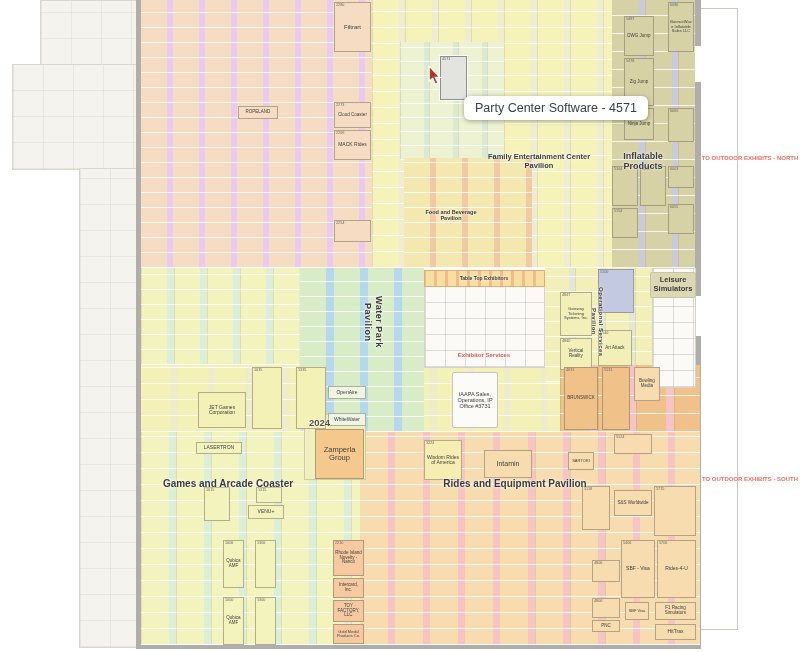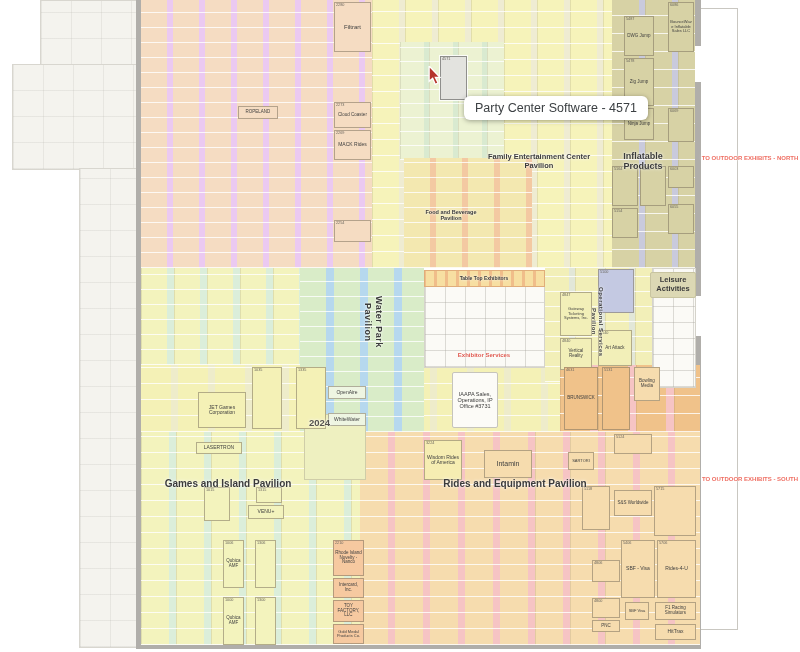--- a/index.html
+++ b/index.html
@@ -210,20 +210,23 @@
       </div>
       <div class="booth" style="left: 333px; top: 578px; width: 31px; height: 20px; background: rgb(246, 201, 160); font-size: 4.5px;">
         <span class="nm">Intercard, Inc.</span>
       </div>
       <div class="booth" style="left: 333px; top: 600px; width: 31px; height: 22px; background: rgb(246, 201, 160); font-size: 4.5px;">
         <span class="nm">TOY FACTORY, LLC</span>
       </div>
       <div class="booth" style="left: 333px; top: 624px; width: 31px; height: 20px; background: rgb(246, 201, 160); font-size: 4px;">
         <span class="nm">Gold Medal Products Co.</span>
       </div>
+      <div class="booth" style="left: 315px; top: 429px; width: 49px; height: 50px; background: rgb(245, 201, 142); font-size: 7.5px;">
+        <span class="nm">Zamperla Group</span>
+      </div>
       <div class="booth" style="left: 424px; top: 440px; width: 38px; height: 40px; background: rgb(246, 237, 178); font-size: 5px;">
         <span class="num">3224</span>
         <span class="nm">Wisdom Rides of America</span>
       </div>
       <div class="booth" style="left: 484px; top: 450px; width: 48px; height: 28px; background: rgb(246, 220, 174); font-size: 7px;">
         <span class="nm">Intamin</span>
       </div>
       <div class="booth" style="left: 568px; top: 452px; width: 26px; height: 18px; background: rgb(246, 220, 174); font-size: 4px;">
         <span class="nm">SARTORI</span>
       </div>
@@ -265,26 +268,26 @@
       <div class="booth" style="left: 592px; top: 620px; width: 28px; height: 12px; background: rgb(246, 220, 174); font-size: 4.5px;">
         <span class="nm">PNC</span>
       </div>
       <div class="map-label" style="left: 477px; top: 153px; width: 124px; font-size: 7.5px; font-weight: 600; text-align: center;">Family Entertainment Center Pavilion</div>
       <div class="map-label" style="left: 604px; top: 151px; width: 78px; font-size: 9px; font-weight: 700;">Inflatable Products</div>
       <div class="map-label" style="left: 416px; top: 209px; width: 70px; font-size: 5.5px; font-weight: 600;">Food and Beverage Pavilion</div>
       <div class="map-label v" style="left: 363px; top: 276px; height: 92px; font-size: 9px; font-weight: 600;">Water Park Pavilion</div>
       <div class="map-label v" style="left: 590px; top: 280px; height: 84px; font-size: 6px; font-weight: 600;">Operational Services Pavilion</div>
       <div class="map-label" style="left: 428px; top: 276px; width: 112px; font-size: 5px; font-weight: 600;">Table Top Exhibitors</div>
       <div class="map-label" style="left: 428px; top: 352px; width: 112px; font-size: 6px; font-weight: 700; color: rgb(224, 90, 80);">Exhibitor Services</div>
-      <div class="map-label" style="left: 158px; top: 478px; width: 140px; font-size: 10px; font-weight: 600;">Games and Island Pavilion</div>
+      <div class="map-label" style="left: 158px; top: 478px; width: 140px; font-size: 10px; font-weight: 600;">Games and Arcade Coaster</div>
       <div class="map-label" style="left: 440px; top: 478px; width: 150px; font-size: 10px; font-weight: 600;">Rides and Equipment Pavilion</div>
       <div class="map-label" style="left: 700px; top: 155px; width: 100px; font-size: 6px; font-weight: 700; color: rgb(239, 111, 99); white-space: nowrap;">TO OUTDOOR EXHIBITS - NORTH</div>
       <div class="map-label" style="left: 700px; top: 476px; width: 100px; font-size: 6px; font-weight: 700; color: rgb(239, 111, 99); white-space: nowrap;">TO OUTDOOR EXHIBITS - SOUTH</div>
       <div class="map-label" style="left: 309px; top: 418px; width: 36px; font-size: 9.5px; font-weight: 600; color: rgb(85, 82, 78); text-align: left;">2024</div>
-      <div class="map-label box" style="left: 650px; top: 272px; width: 46px; height: 26px; font-size: 7.5px; font-weight: 600; background: rgb(220, 216, 180); border: 1px solid rgb(200, 196, 160);">Leisure Activities</div>
+      <div class="map-label box" style="left: 650px; top: 272px; width: 46px; height: 26px; font-size: 7.5px; font-weight: 600; background: rgb(220, 216, 180); border: 1px solid rgb(200, 196, 160);">Leisure Simulators</div>
       <div class="map-label box" style="left: 452px; top: 372px; width: 46px; height: 56px; font-size: 5.5px; font-weight: 400; background: rgb(252, 251, 247); border: 1px solid rgb(198, 196, 188);">IAAPA Sales, Operations, IP Office #3731</div>
     </div>
 
   <div id="tooltip">
     <span>Party Center Software - 4571</span>
   </div>
 
   <svg id="cursor" width="16" height="20" viewBox="0 0 12 17">
     <polygon points="1,0 1,13 4,10.5 6.2,15.6 8.6,14.5 6.3,9.6 10.2,9.6" fill="#b5342c" stroke="#ffffff" stroke-width="1.1"></polygon>
   </svg>

